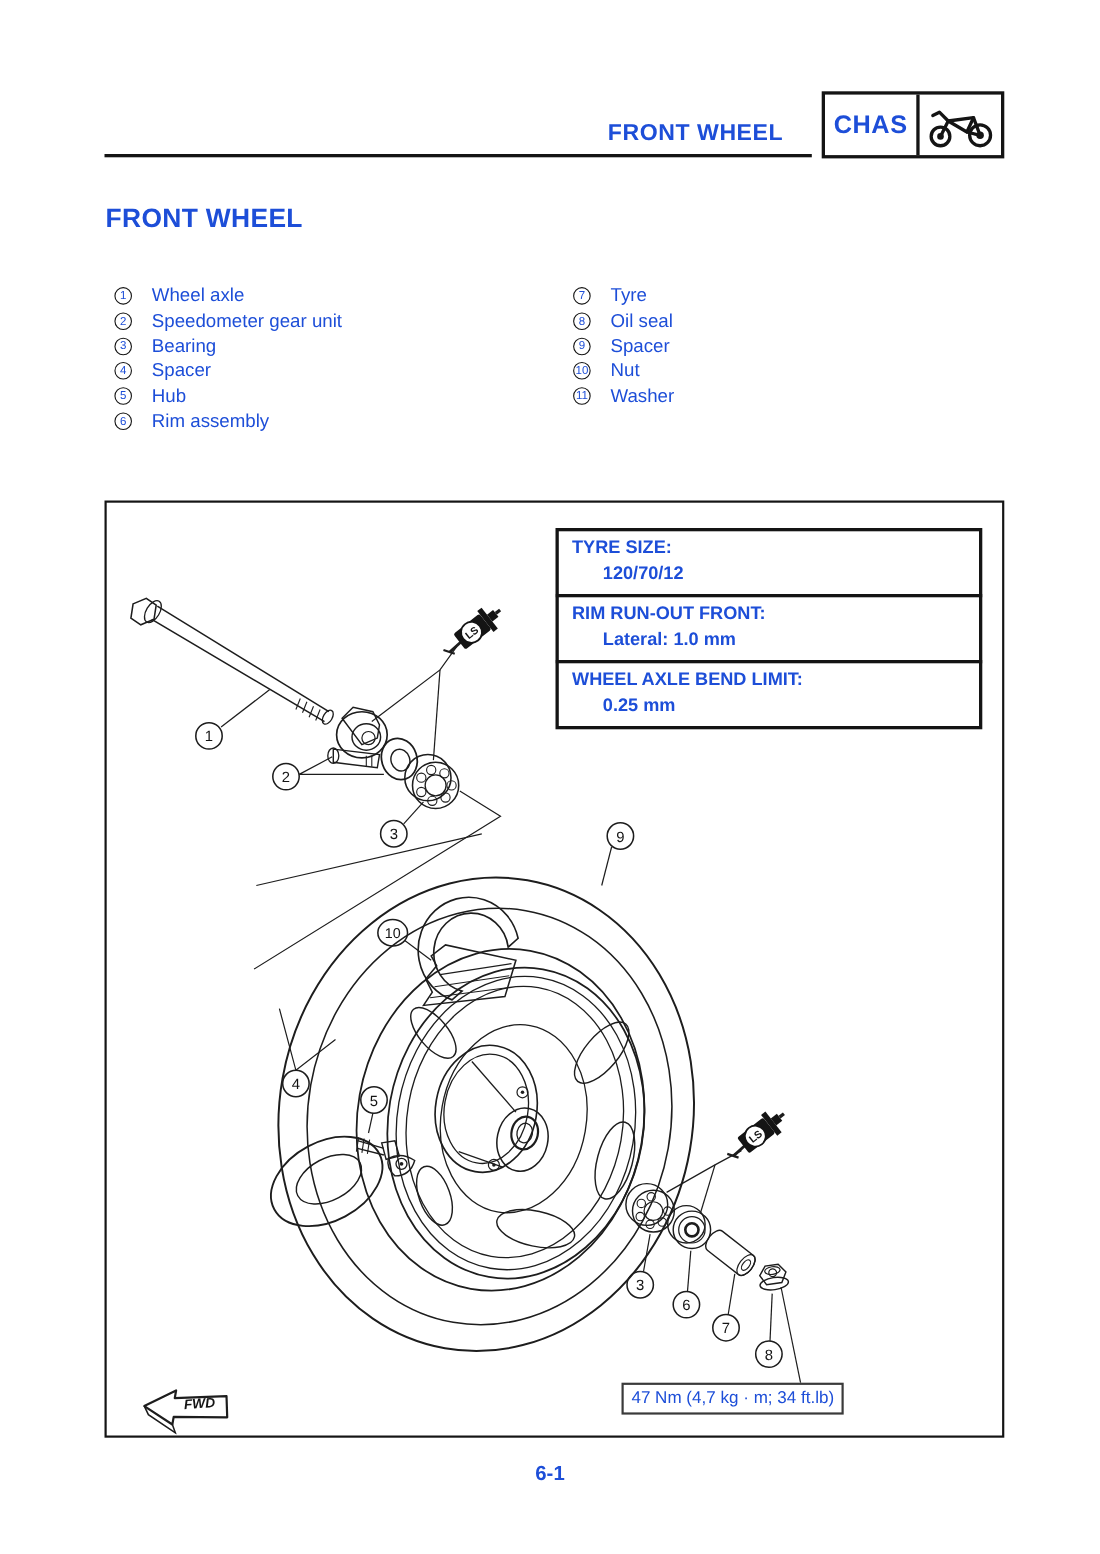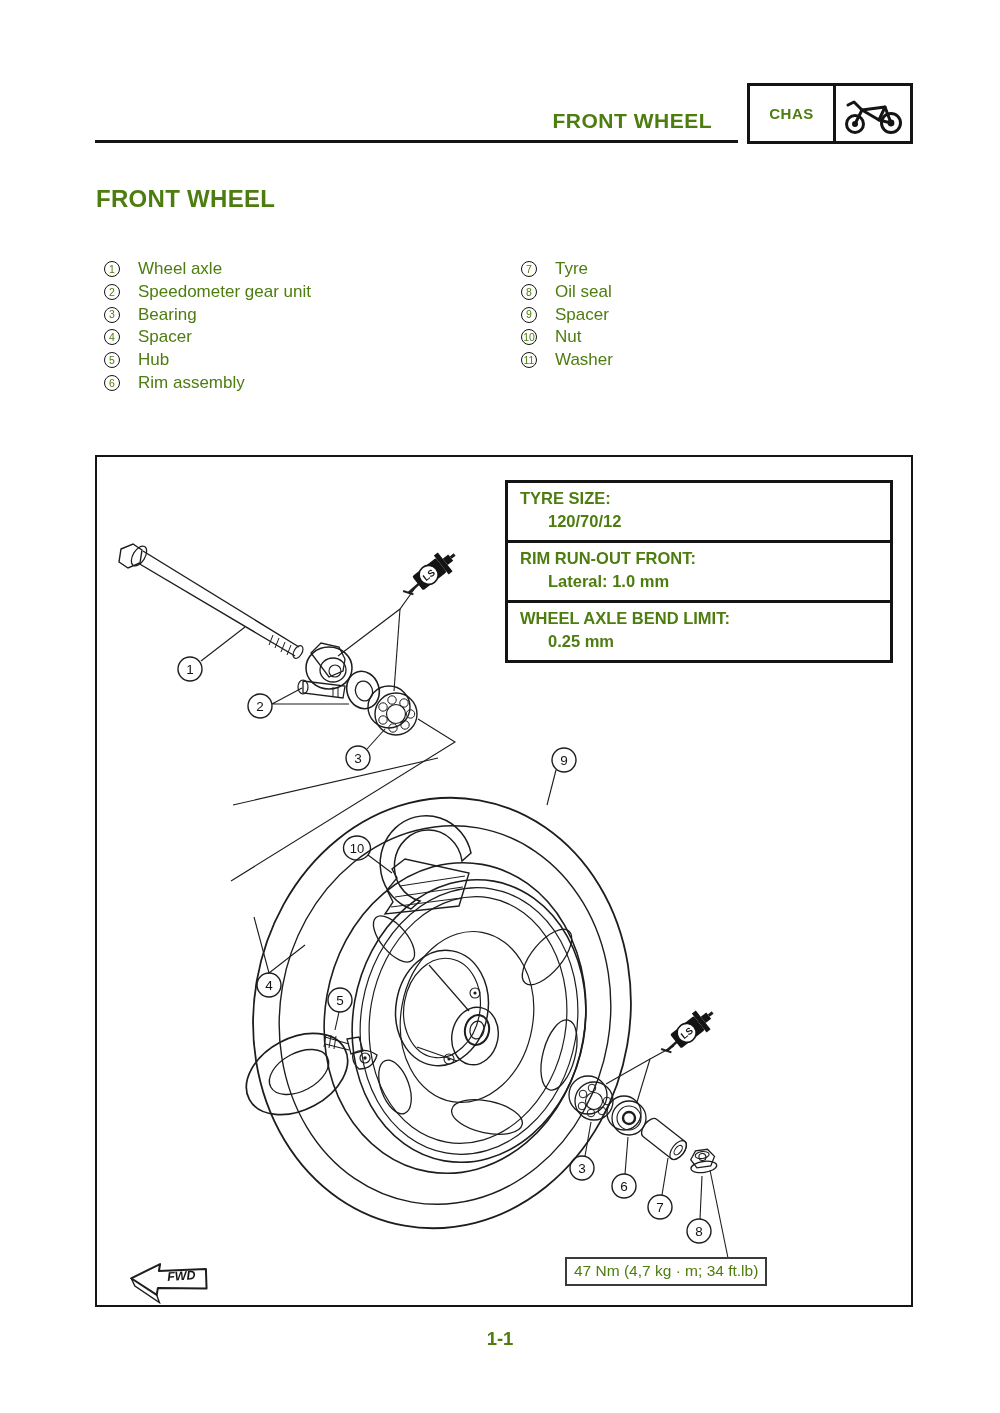--- a/index.html
+++ b/index.html
@@ -1,24 +1,24 @@
 <!DOCTYPE html>
 <html><head>
 <meta charset="utf-8">
 <style>
   html,body{margin:0;padding:0;background:#e8e8e8;}
   .page{position:relative;width:1000px;height:1413px;background:#ffffff;margin:0 auto;
-        font-family:"Liberation Sans",sans-serif;color:#4d7c0f;overflow:hidden;}
+        font-family:"Liberation Sans",sans-serif;color:#1d4ed8;overflow:hidden;}
   .abs{position:absolute;}
 
   
   .hdr-title{left:95px;top:109px;width:617px;text-align:right;font-size:21px;font-weight:bold;letter-spacing:.5px;}
   .hdr-rule{left:95px;top:140px;width:643px;height:3px;background:#141414;}
   .chas-box{left:747px;top:83px;width:166px;height:61px;border:3px solid #141414;display:flex;box-sizing:border-box;}
-  .chas-cell{flex:1;display:flex;align-items:center;justify-content:center;font-size:15px;font-weight:bold;letter-spacing:.5px;}
+  .chas-cell{flex:1;display:flex;align-items:center;justify-content:center;font-size:23px;font-weight:bold;letter-spacing:.5px;}
   .chas-div{width:3px;background:#141414;}
   .chas-icon{width:74px;display:flex;align-items:center;justify-content:center;}
 
   .chapter-title{left:95px;top:149px;width:818px;text-align:center;font-size:25px;font-weight:bold;letter-spacing:.5px;}
   .fw-heading{left:96px;top:185px;font-size:24px;font-weight:bold;letter-spacing:.3px;}
 
   
   .plist{top:258px;}
   .plist .row{display:flex;align-items:center;height:22.7px;}
   .pnum{display:inline-flex;align-items:center;justify-content:center;min-width:16px;height:16px;
@@ -360,14 +360,14 @@
       </div>
       <div class="spec-box">
         <div class="spec-title">WHEEL AXLE BEND LIMIT:</div>
         <div class="spec-line">0.25 mm</div>
       </div>
     </div>
 
     <div class="torque-box">47 Nm (4,7 kg · m; 34 ft.lb)</div>
   </div>
 
-  <div class="abs page-num">1-1</div>
+  <div class="abs page-num">6-1</div>
 </div>
 
 </body></html>

